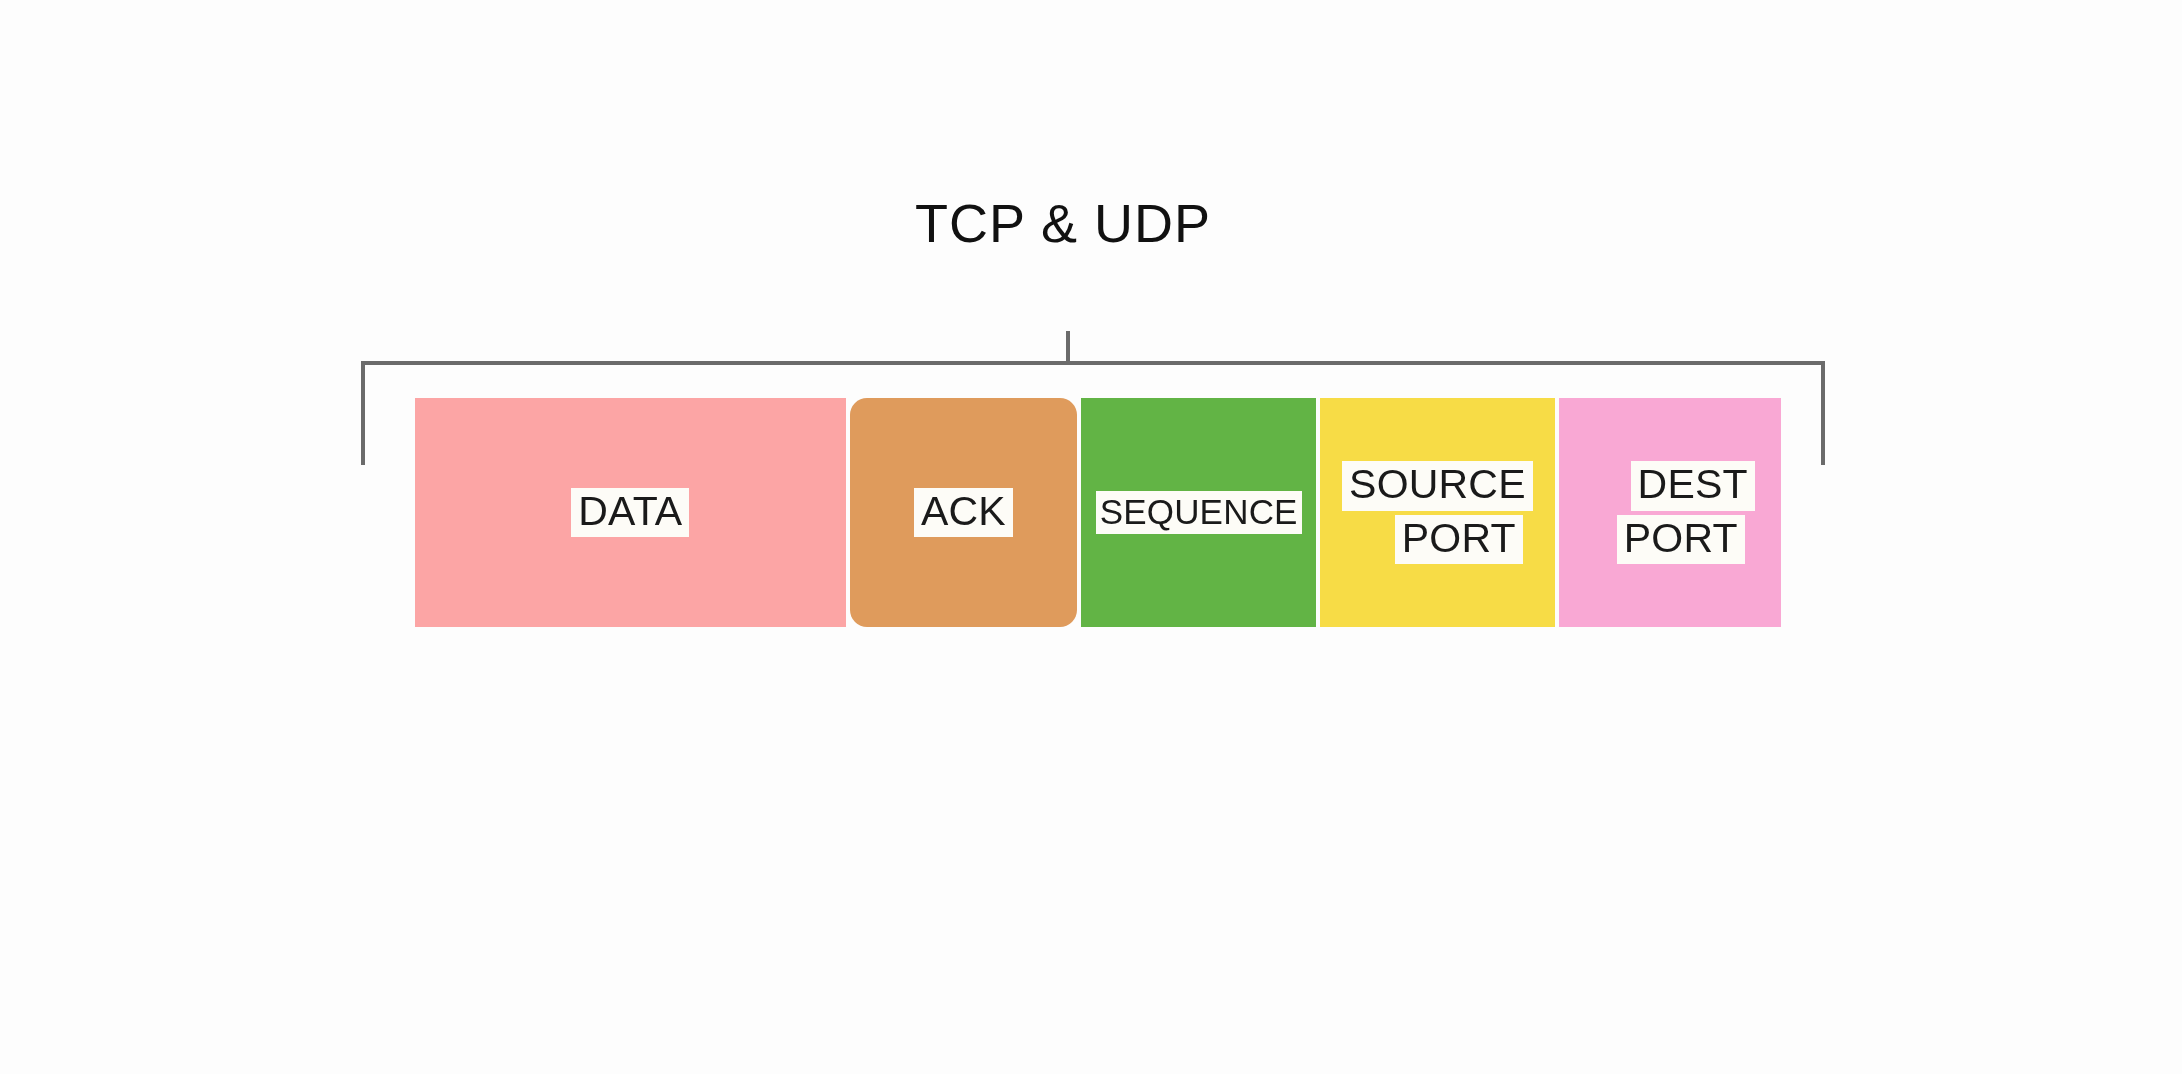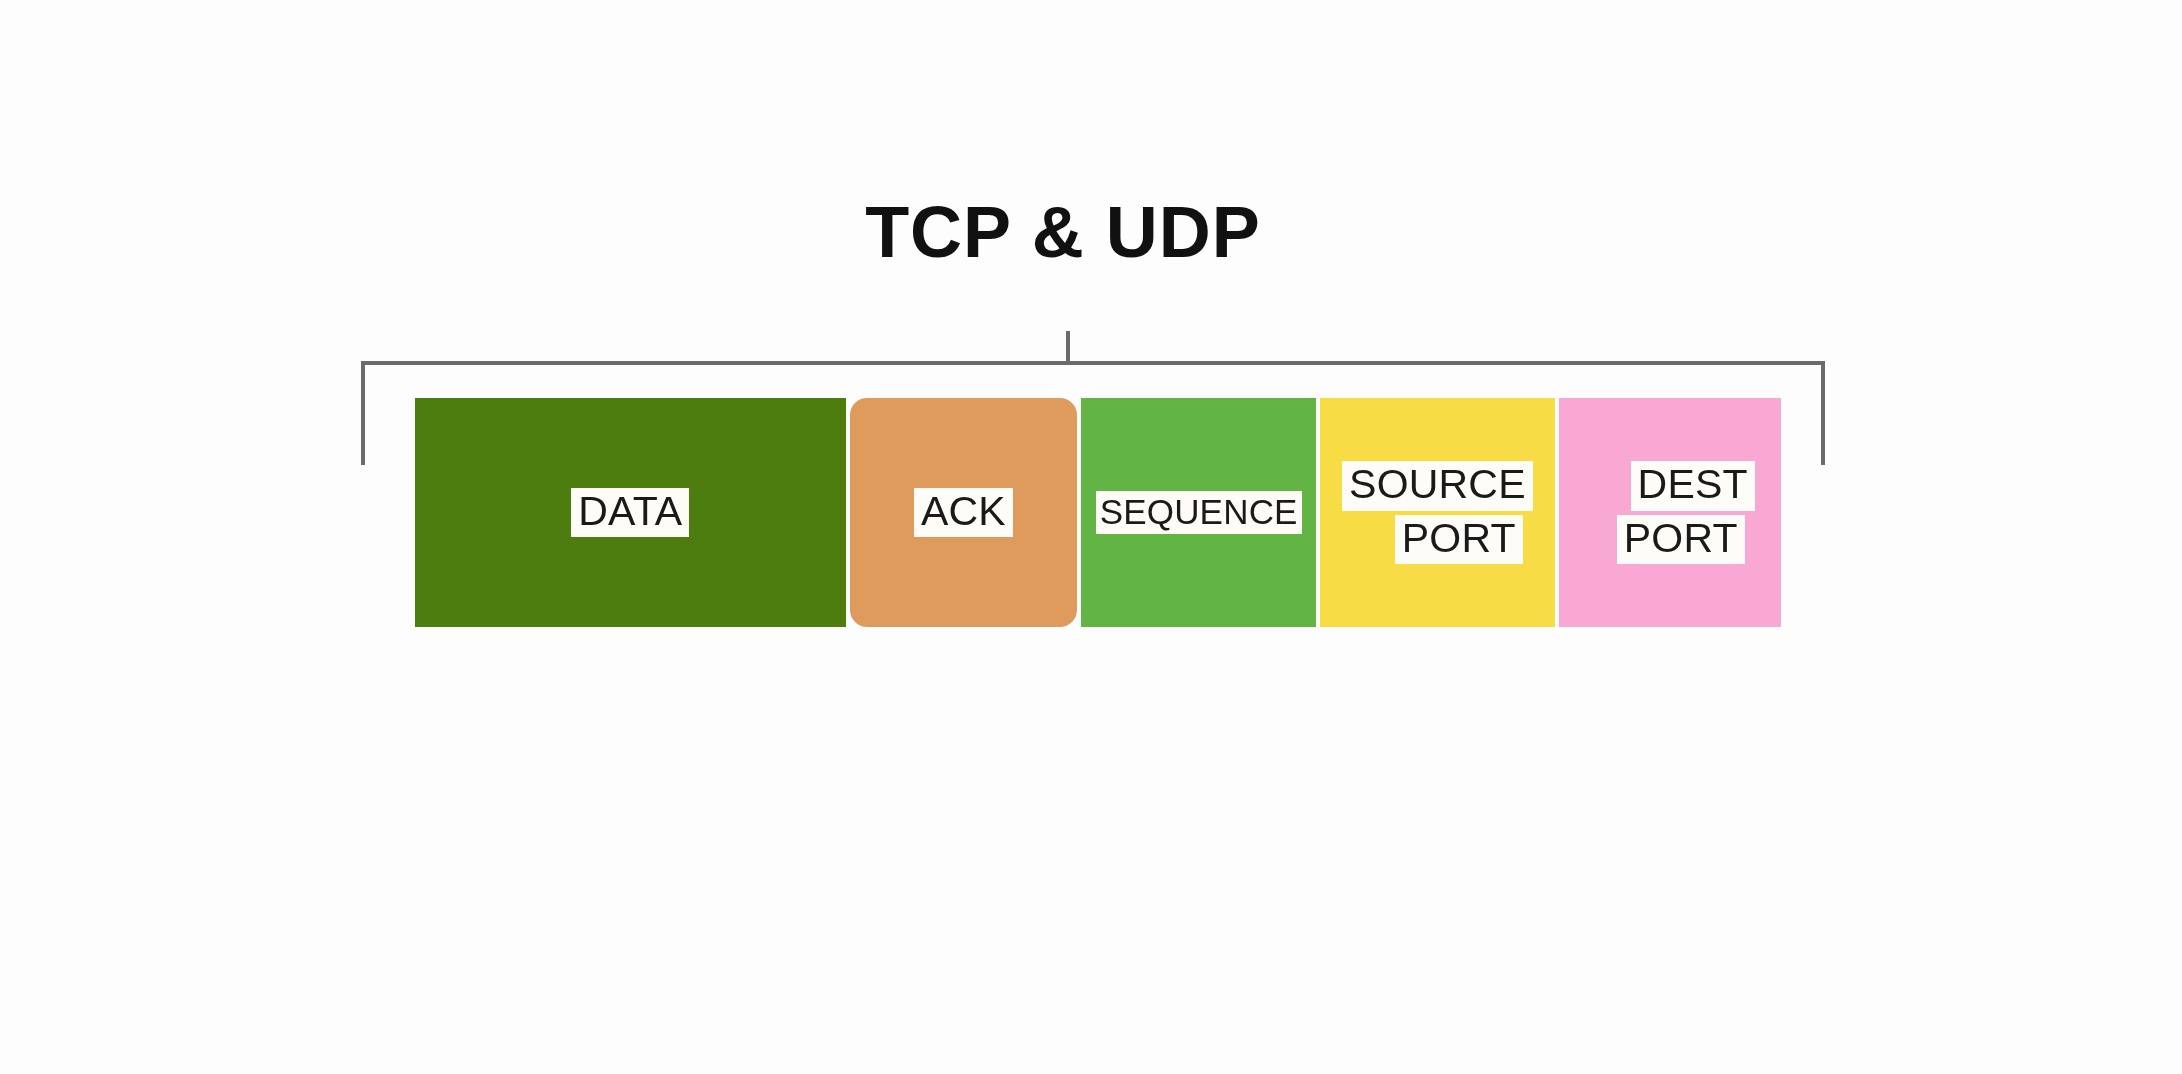--- a/index.html
+++ b/index.html
@@ -22,25 +22,25 @@
     background: #fdfdfd;
   }
 
   
   .diagram-title {
     position: absolute;
     left: 0;
     top: 196px;
     width: 2126px;
     text-align: center;
-    font-size: 72px;
+    font-size: 54px;
     line-height: 1;
     letter-spacing: 1px;
     color: #111111;
-    font-weight: 700;
+    font-weight: 400;
     white-space: pre;
   }
 
   
   .bracket {
     position: absolute;
     left: 352px;
     top: 320px;
     width: 1482px;
     height: 150px;
@@ -114,21 +114,21 @@
 
     <line x1="11" y1="41" x2="11" y2="145" stroke="#6b6b6b" stroke-width="4"></line>
 
     <line x1="1471" y1="41" x2="1471" y2="145" stroke="#6b6b6b" stroke-width="4"></line>
 
     <line x1="716" y1="43" x2="716" y2="11" stroke="#6b6b6b" stroke-width="4"></line>
   </svg>
 
   <div class="fields-row">
 
-    <div class="field-block" data-field="data" style="width:432px;background:#4d7c0f;">
+    <div class="field-block" data-field="data" style="width:432px;background:#fca5a5;">
       <div class="field-label-lines">
         <span class="label-line">DATA</span>
       </div>
     </div>
 
     <div class="field-block" data-field="ack" style="width:228px;background:#df9b5c;border-radius:17px;">
       <div class="field-label-lines">
         <span class="label-line">ACK</span>
       </div>
     </div>

